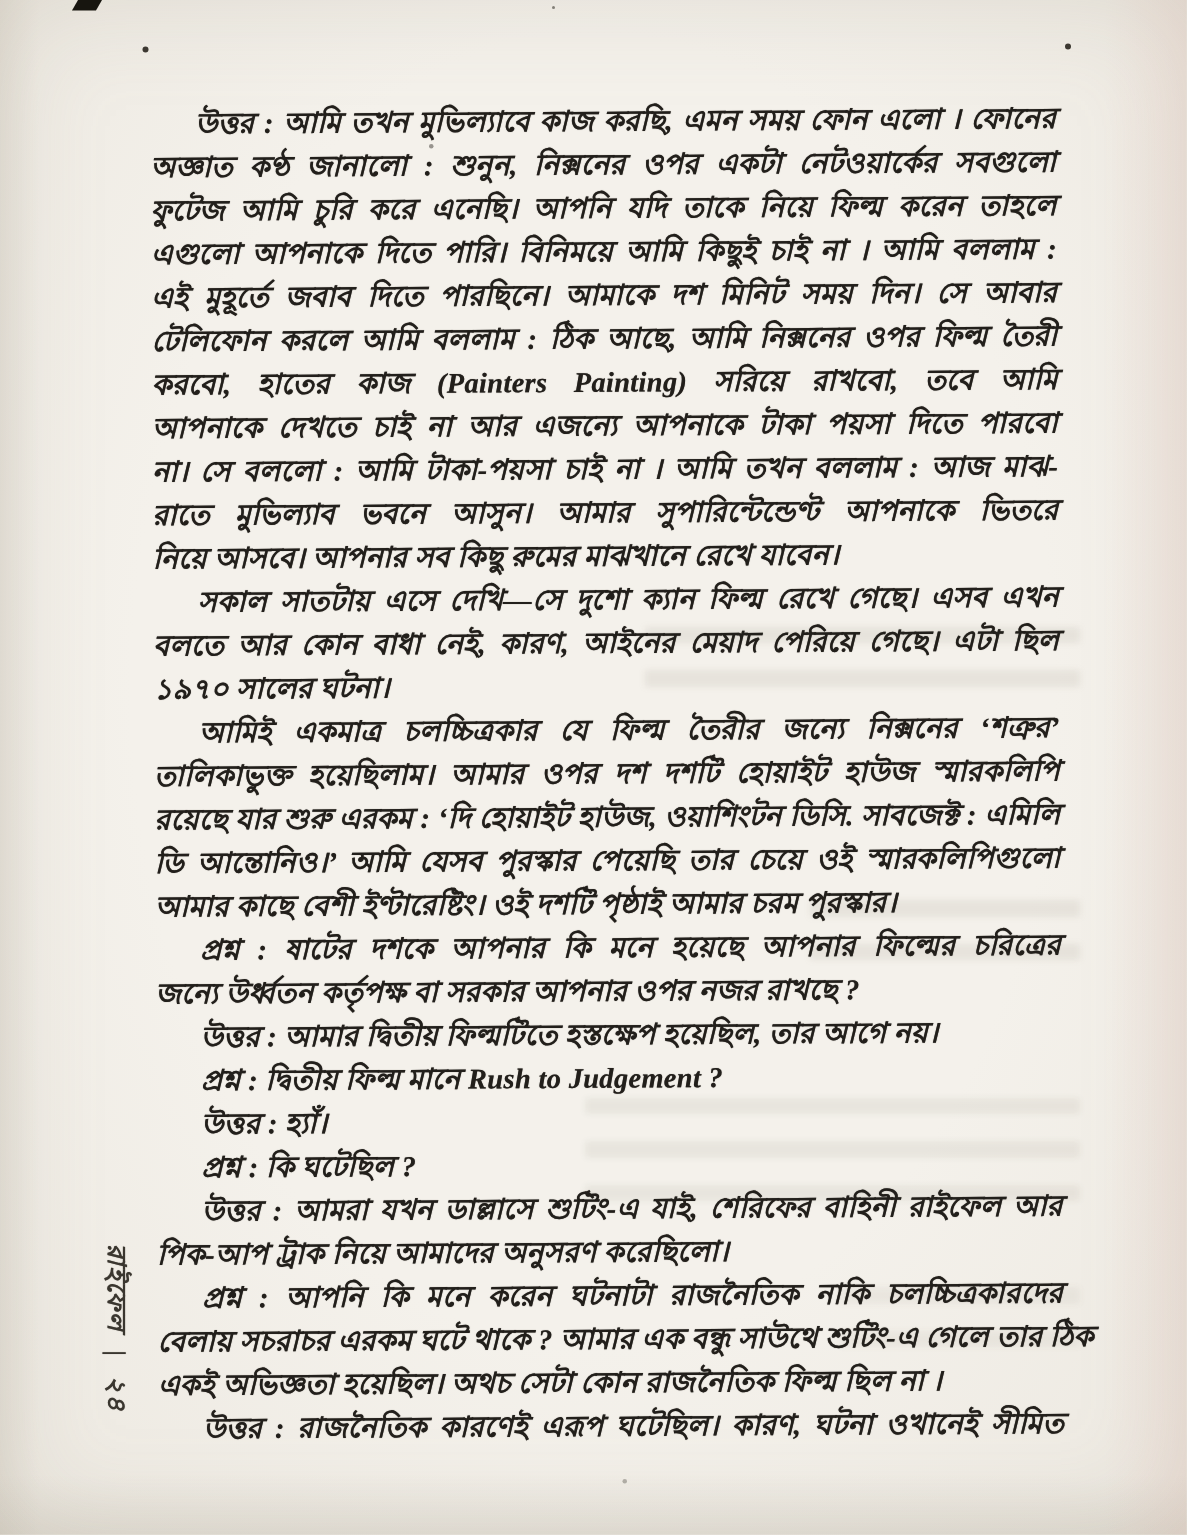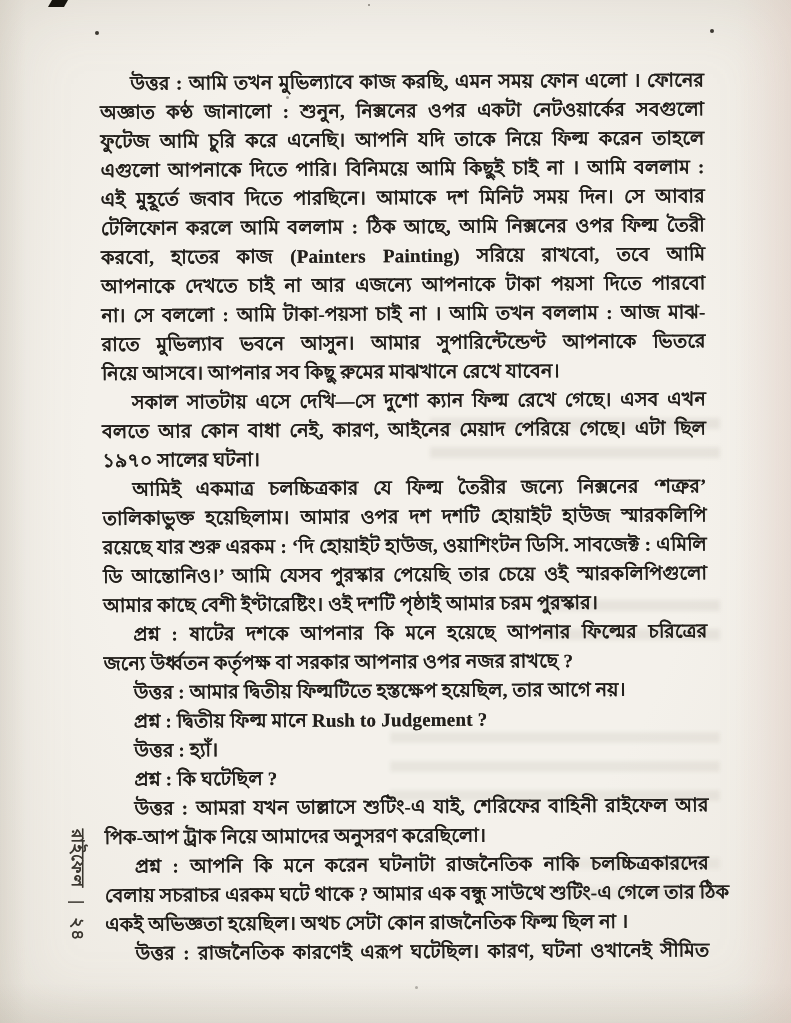--- a/index.html
+++ b/index.html
@@ -10,20 +10,21 @@
     background:#efece5;
   }
   .page{
     position:absolute;inset:0;
     background:
       linear-gradient(to left, rgba(236,205,198,0.28), rgba(236,205,198,0) 55px),
       linear-gradient(to right, rgba(190,182,168,0.20), rgba(190,182,168,0) 26px),
       linear-gradient(to top, rgba(185,178,164,0.22), rgba(185,178,164,0) 40px),
       radial-gradient(ellipse at 50% 45%, #f4f1eb 55%, #ece8e0 100%);
     box-shadow: inset 0 0 70px rgba(160,150,132,.22);
+    font-style: italic;
   }
   .textblock{
     position:absolute;left:100px;top:69px;width:604px;
     transform:rotate(-0.35deg);
     transform-origin:0 0;
     color:#221f1b;
   }
   .line{
     font-size:19px;
     line-height:29px;

